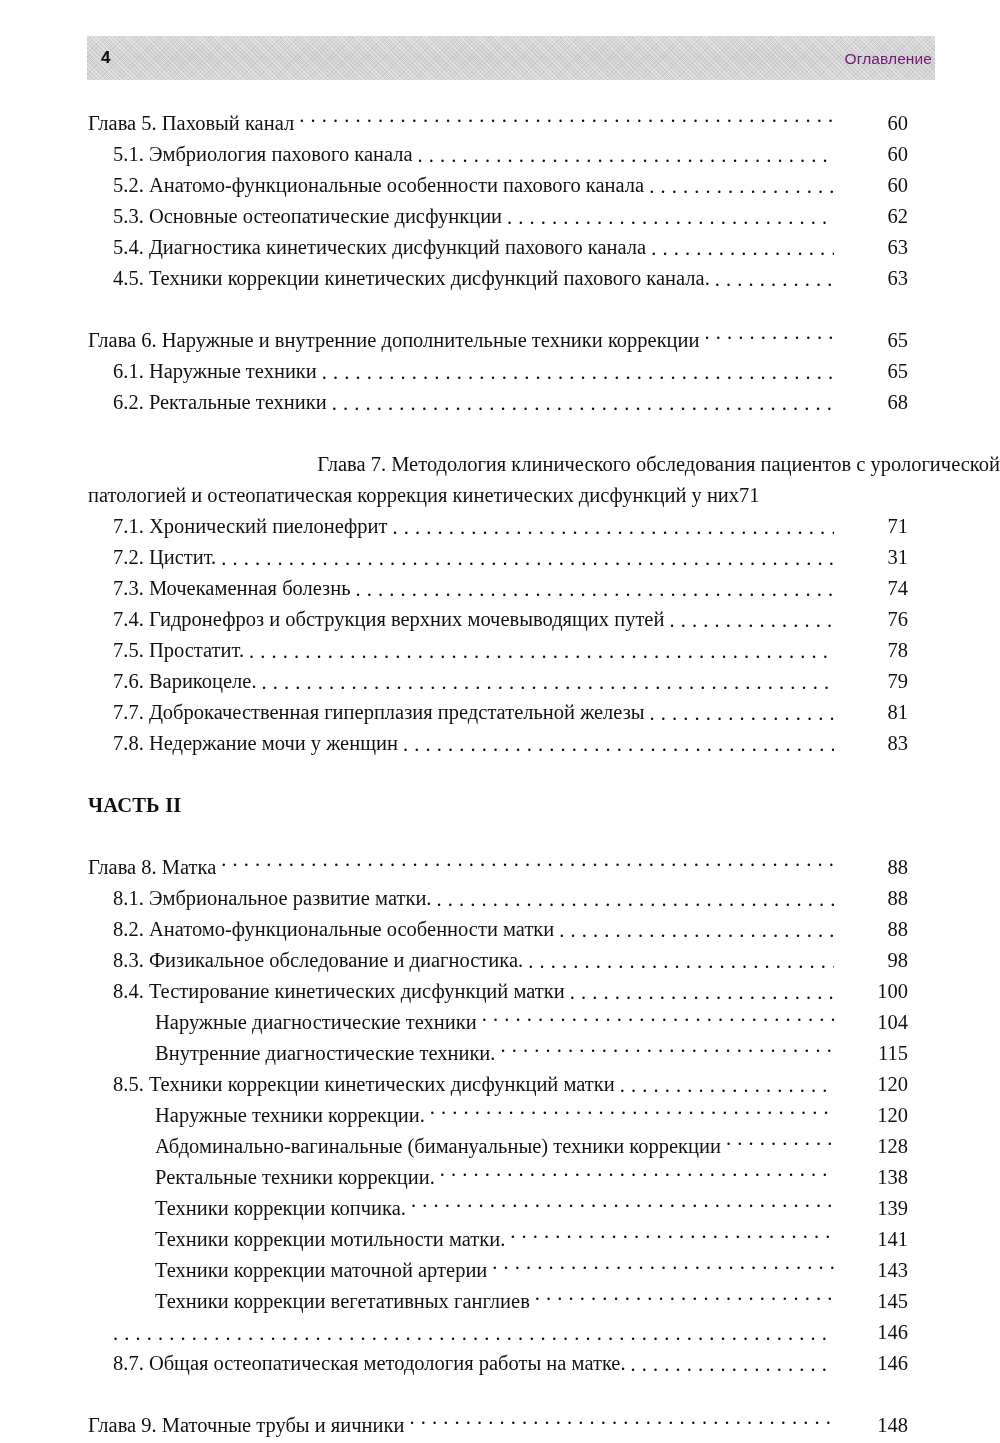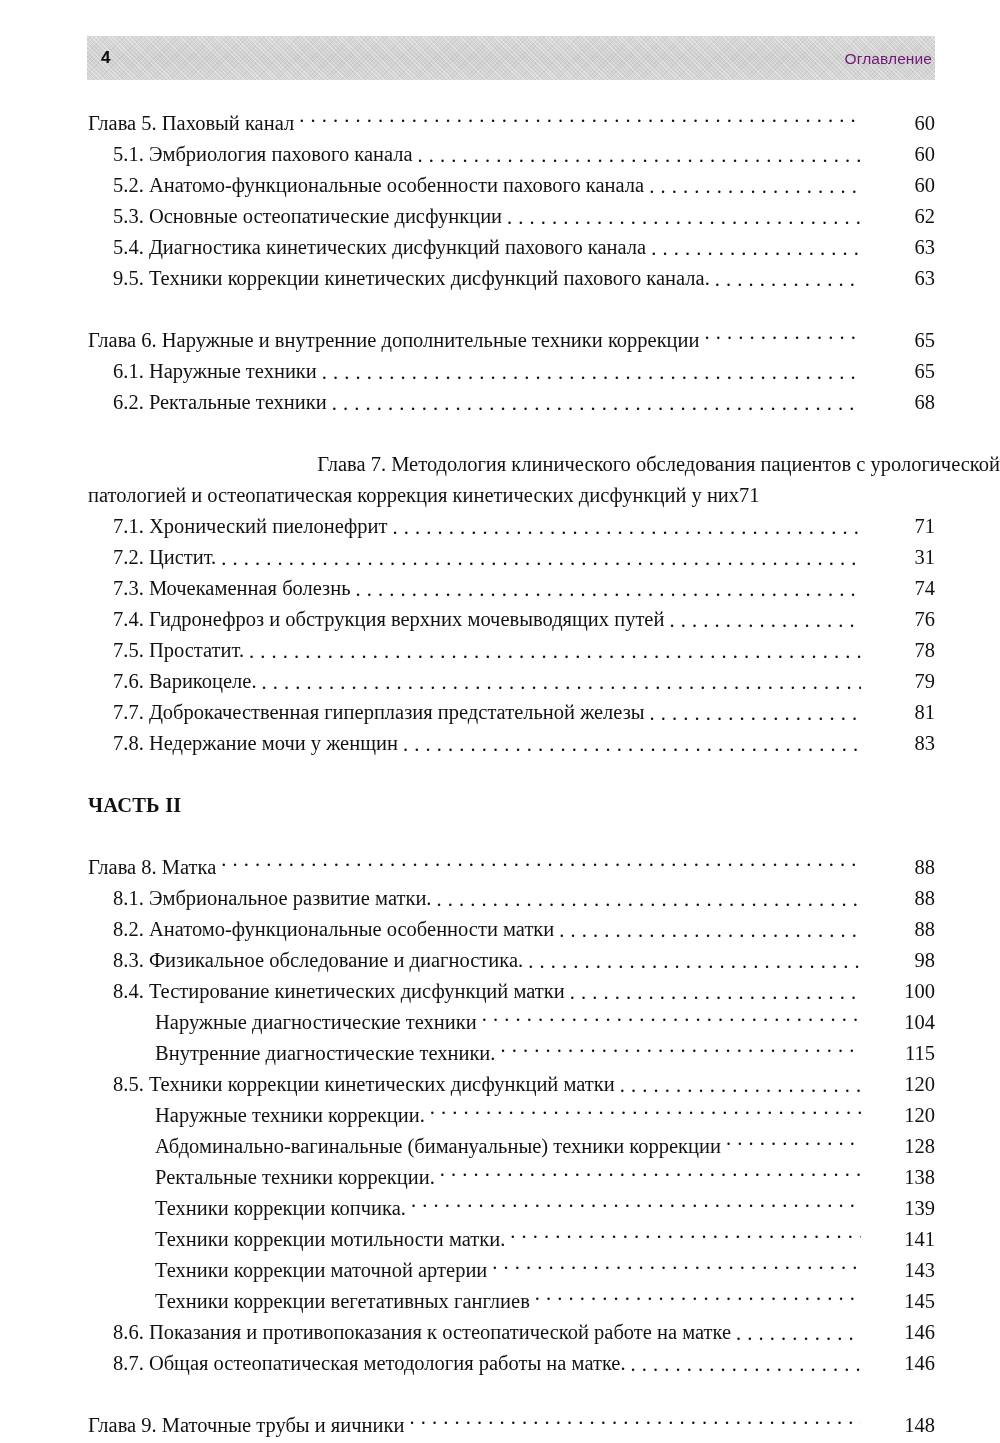--- a/index.html
+++ b/index.html
@@ -99,21 +99,21 @@
     bottom: -0.03em;
     letter-spacing: 0.5px;
     font-size: 20.5px;
     color: #111;
     white-space: nowrap;
   }
   .entry .pageno {
     flex: 0 0 auto;
     width: 70px;
     text-align: right;
-    padding-right: 65px;
+    padding-right: 92px;
     box-sizing: content-box;
     font-size: 20.5px;
   }
 
   
   .lvl-1 { padding-left: 88px;  padding-right: 0; }
   .lvl-2 { padding-left: 113px; padding-right: 0; align-items: flex-end; }
   .lvl-3 { padding-left: 155px; padding-right: 0; }
 
   
@@ -175,21 +175,21 @@
       <span class="label">5.3. Основные остеопатические дисфункции</span>
       <span class="leader"></span>
       <span class="pageno">62</span>
     </div>
     <div class="entry lvl-2">
       <span class="label">5.4. Диагностика кинетических дисфункций пахового канала</span>
       <span class="leader"></span>
       <span class="pageno">63</span>
     </div>
     <div class="entry lvl-2">
-      <span class="label">9.5. Техники коррекции кинетических дисфункций пахового канала.</span>
+      <span class="label">4.5. Техники коррекции кинетических дисфункций пахового канала.</span>
       <span class="leader"></span>
       <span class="pageno">63</span>
     </div>
 
     <div class="gap"></div>
 
     <div class="entry lvl-1">
       <span class="label">Глава 6. Наружные и внутренние дополнительные техники коррекции</span>
       <span class="leader"></span>
       <span class="pageno">65</span>
@@ -331,21 +331,20 @@
       <span class="label">Техники коррекции маточной артерии</span>
       <span class="leader"></span>
       <span class="pageno">143</span>
     </div>
     <div class="entry lvl-3">
       <span class="label">Техники коррекции вегетативных ганглиев</span>
       <span class="leader"></span>
       <span class="pageno">145</span>
     </div>
     <div class="entry lvl-2">
-      <span class="label">8.6. Показания и противопоказания к остеопатической работе на матке</span>
       <span class="leader"></span>
       <span class="pageno">146</span>
     </div>
     <div class="entry lvl-2">
       <span class="label">8.7. Общая остеопатическая методология работы на матке.</span>
       <span class="leader"></span>
       <span class="pageno">146</span>
     </div>
 
     <div class="gap"></div>

